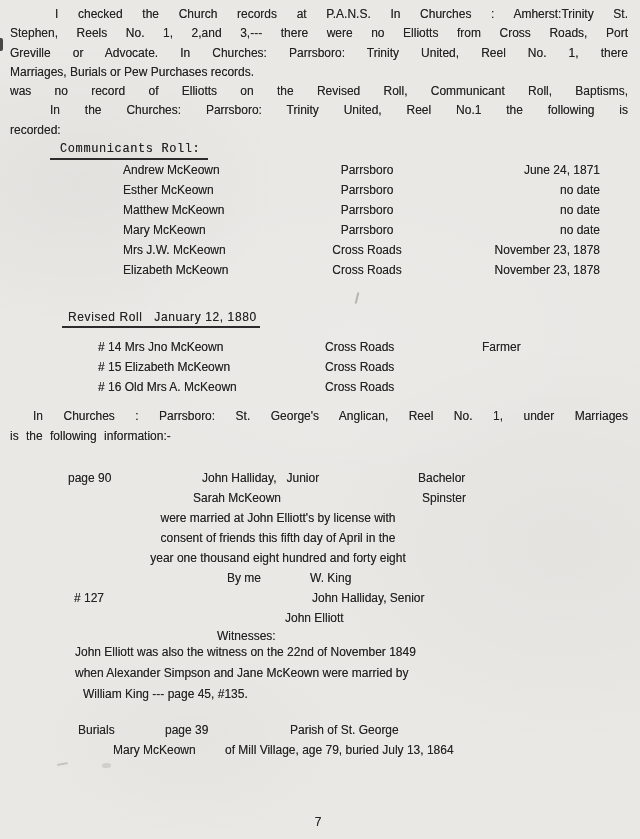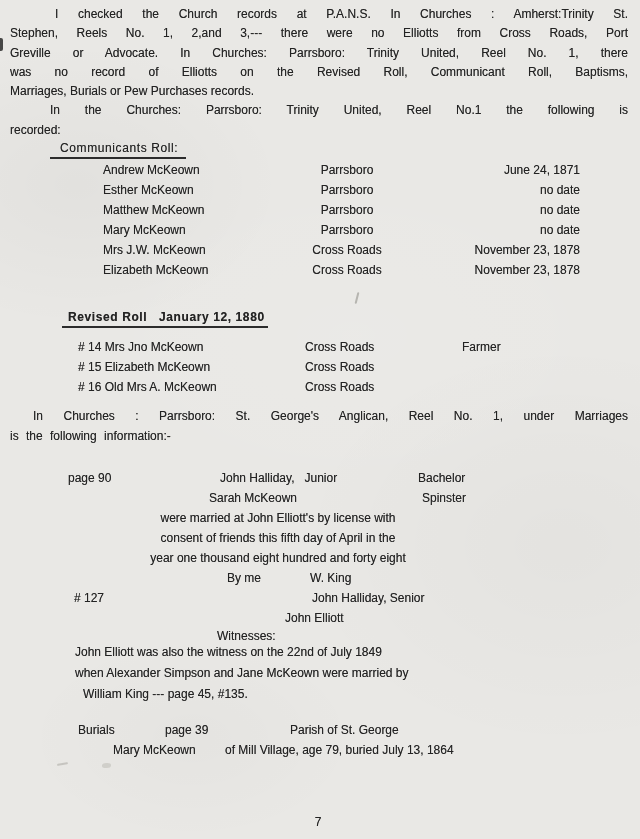--- a/index.html
+++ b/index.html
@@ -25,24 +25,24 @@
   .ind40{text-indent:40px;}
   .ind23{text-indent:23px;}
   .ws4{word-spacing:4px;}
   .heading-underline{
     display:inline-block;
     border-bottom:2px solid #2c2c2c;
     white-space:pre;
     letter-spacing:0.6px;
   }
   .comm-heading{position:absolute;left:50px;top:141px;}
-  .comm-heading .heading-underline{padding:0 8px 2px 10px;}
+  .comm-heading .heading-underline{padding:0 8px 2px 10px;font-family:Liberation Mono, monospace;}
   .rev-heading{position:absolute;left:62px;top:310px;}
-  .rev-heading .heading-underline{padding:0 3px 2px 6px;font-weight:bold;}
-  .rows{position:absolute;left:0;width:518px;}
+  .rev-heading .heading-underline{padding:0 3px 2px 6px;}
+  .rows{position:absolute;left:0;width:518px;padding-left:20px;}
   .comm-rows{top:160px;}
   .rev-rows{top:337px;}
   .trow{position:relative;height:20px;line-height:20px;}
   .c-name{position:absolute;left:103px;white-space:pre;}
   .c-place{position:absolute;left:297px;width:100px;text-align:center;white-space:pre;}
   .c-date{position:absolute;left:400px;width:180px;text-align:right;white-space:pre;}
   .r-name{position:absolute;left:78px;white-space:pre;}
   .r-place{position:absolute;left:305px;white-space:pre;}
   .r-occ{position:absolute;left:462px;white-space:pre;}
   .stg-intro{position:absolute;left:10px;top:406px;width:618px;}
@@ -67,22 +67,22 @@
 
   <div class="mark-edge"></div>
   <div class="smudge1"></div>
   <div class="smudge2"></div>
   <div class="smudge3"></div>
 
   <div class="textcol">
     <div class="pline just ind45">I checked the Church records at P.A.N.S. In Churches : Amherst:Trinity St.</div>
     <div class="pline just">Stephen, Reels No. 1, 2,and 3,--- there were no Elliotts from Cross Roads, Port</div>
     <div class="pline just">Greville or Advocate. In Churches: Parrsboro: Trinity United, Reel No. 1, there</div>
+    <div class="pline">Marriages, Burials or Pew Purchases records.</div>
     <div class="pline just">was no record of Elliotts on the Revised Roll, Communicant Roll, Baptisms,</div>
-    <div class="pline">Marriages, Burials or Pew Purchases records.</div>
     <div class="pline just ind40">In the Churches: Parrsboro: Trinity United, Reel No.1  the following is</div>
     <div class="pline">recorded:</div>
   </div>
 
   <div class="comm-heading">
     <span class="heading-underline">Communicants Roll:</span>
   </div>
 
   <div class="rows comm-rows">
     <div class="trow">
@@ -139,37 +139,37 @@
     </div>
   </div>
 
   <div class="stg-intro">
     <div class="pline just ind23">In Churches : Parrsboro: St. George's Anglican, Reel No. 1, under Marriages</div>
     <div class="pline ws4">is the following information:-</div>
   </div>
 
   <div class="marriage">
     <span class="abs" style="top:3px;left:68px;">page 90</span>
-    <span class="abs" style="top:3px;left:220px;">John Halliday,   Junior</span>
+    <span class="abs" style="top:3px;left:202px;">John Halliday,   Junior</span>
     <span class="abs" style="top:3px;left:418px;">Bachelor</span>
-    <span class="abs" style="top:23px;left:209px;text-align:right;">Sarah McKeown</span>
+    <span class="abs" style="top:23px;left:193px;text-align:right;">Sarah McKeown</span>
     <span class="abs" style="top:23px;left:422px;">Spinster</span>
     <span class="abs centered" style="top:43px;">were married at John Elliott's by license with</span>
     <span class="abs centered" style="top:63px;">consent of friends this fifth day of April in the</span>
     <span class="abs centered" style="top:83px;">year one thousand eight hundred and forty eight</span>
     <span class="abs" style="top:103px;left:227px;">By me</span>
     <span class="abs" style="top:103px;left:310px;">W. King</span>
     <span class="abs" style="top:123px;left:74px;"># 127</span>
     <span class="abs" style="top:123px;left:217px;margin-top:38px;">Witnesses:</span>
     <span class="abs" style="top:123px;left:312px;">John Halliday, Senior</span>
     <span class="abs" style="top:143px;left:285px;">John Elliott</span>
   </div>
 
   <div class="note">
-    <div class="nline">John Elliott was also the witness on the 22nd of July 1849</div>
+    <div class="nline">John Elliott was also the witness on the 22nd of November 1849</div>
     <div class="nline">when Alexander Simpson and Jane McKeown were married by</div>
     <div class="nline ind8">William King --- page 45, #135.</div>
   </div>
 
   <div class="burials">
     <span class="abs" style="top:2px;left:78px;">Burials</span>
     <span class="abs" style="top:2px;left:165px;">page 39</span>
     <span class="abs" style="top:2px;left:290px;">Parish of St. George</span>
     <span class="abs" style="top:22px;left:113px;">Mary McKeown</span>
     <span class="abs" style="top:22px;left:225px;">of Mill Village, age 79, buried July 13, 1864</span>

